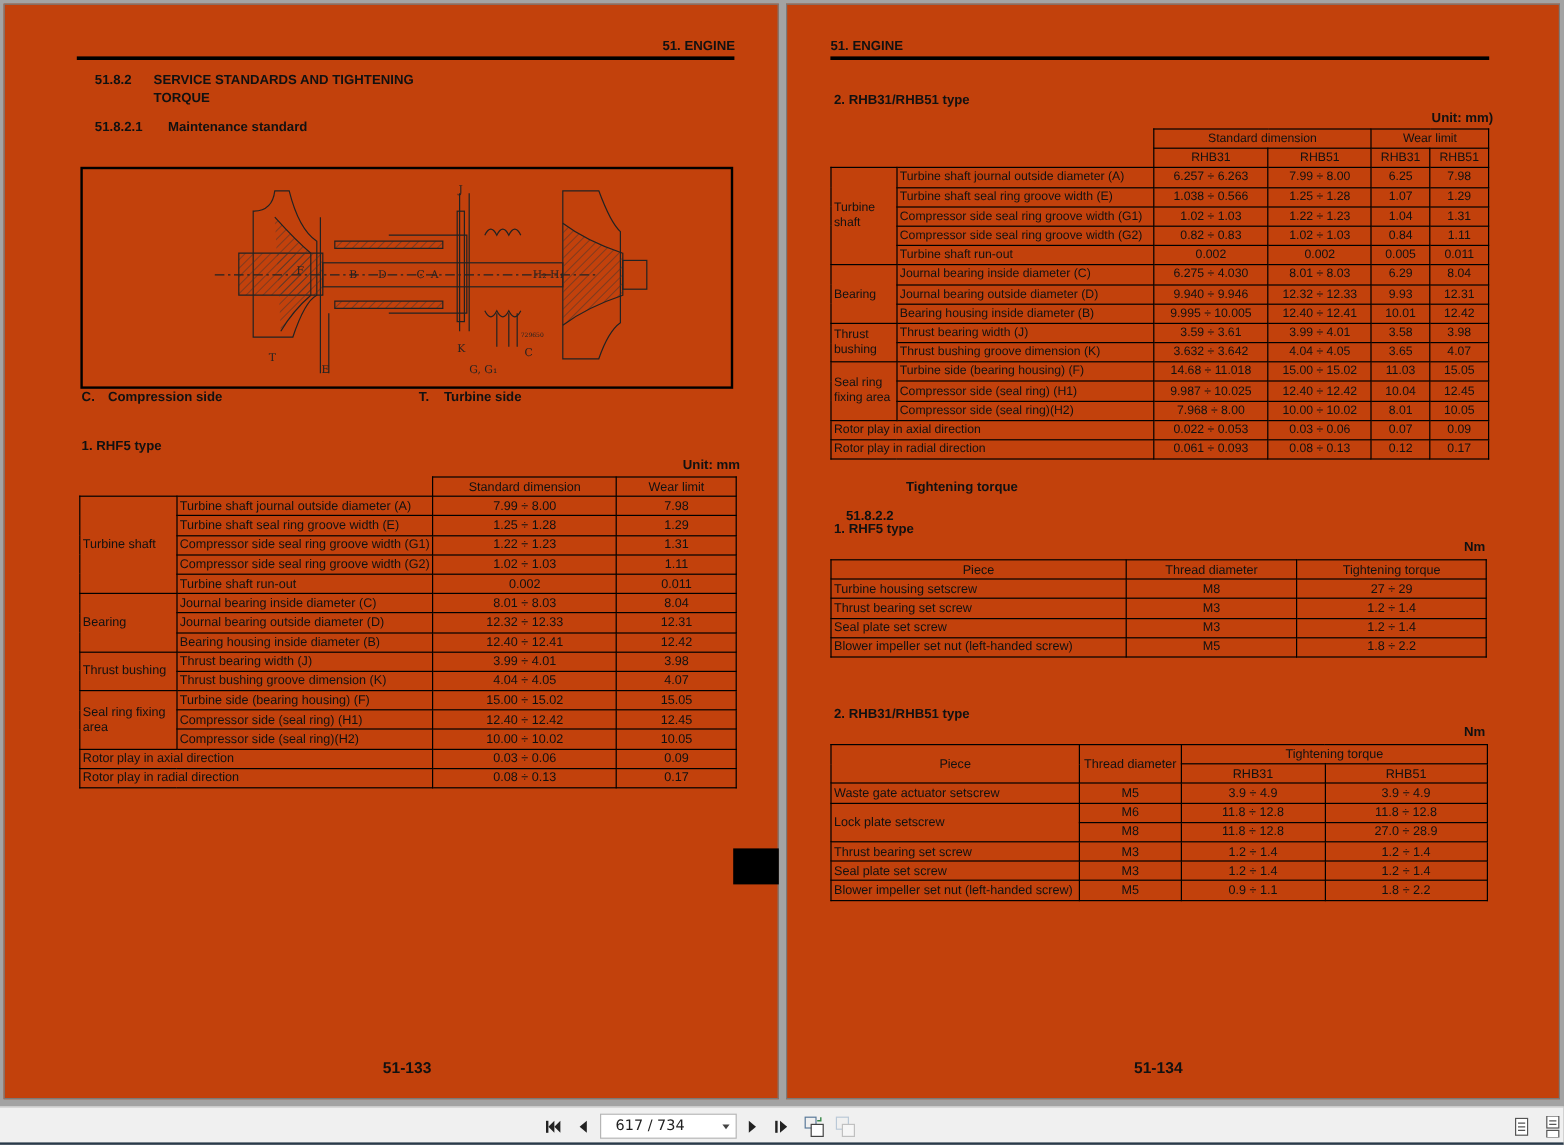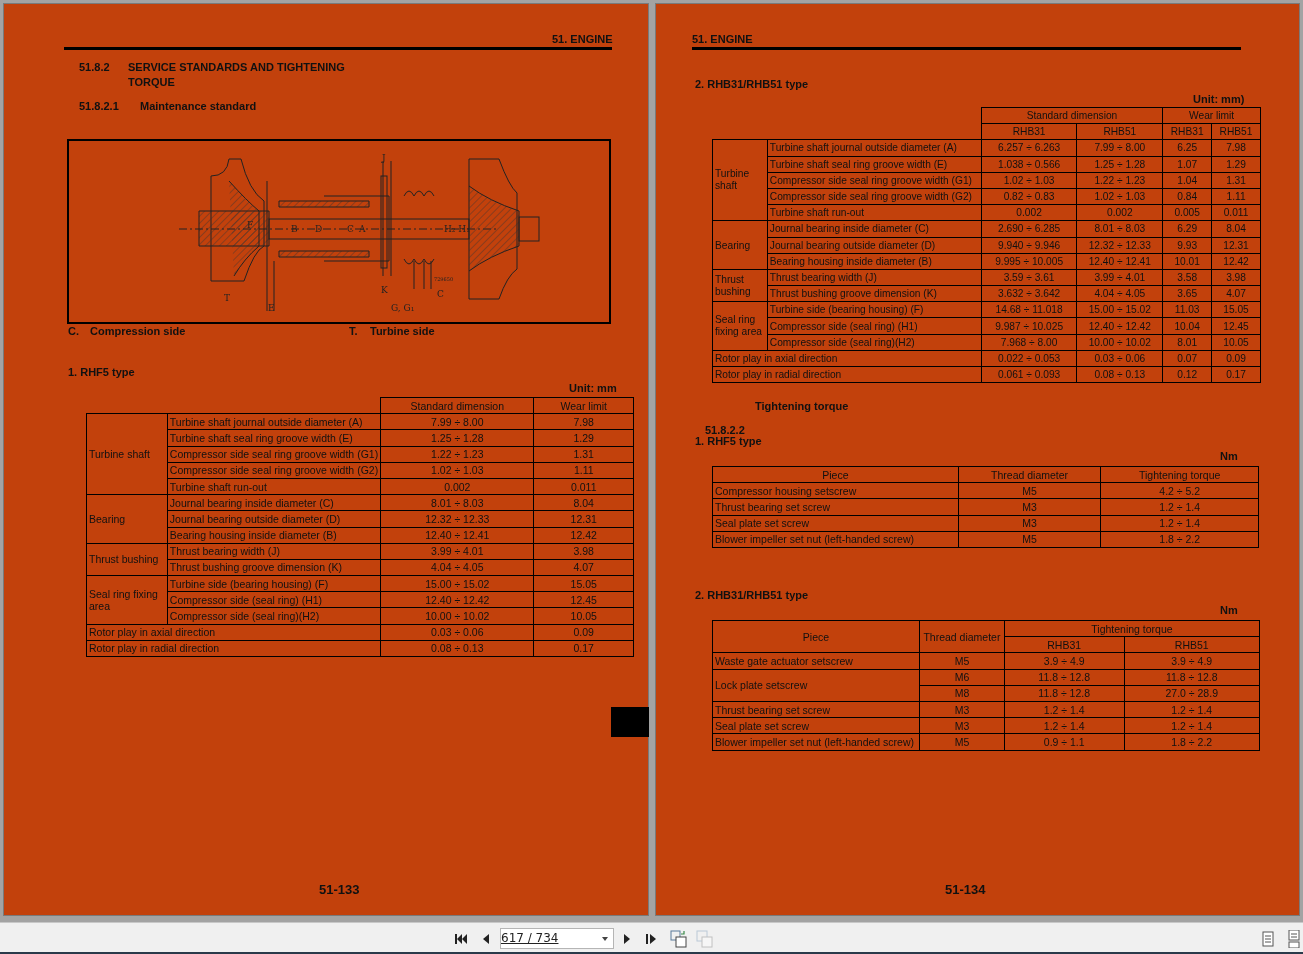--- a/index.html
+++ b/index.html
@@ -6,30 +6,30 @@
   html, body { width: 1303px; height: 954px; overflow: hidden; background: #a3a3a3; font-family: "Liberation Sans", sans-serif; color: #111; }
   .viewer { position: absolute; left: 0; top: 0; width: 1303px; height: 922px; background: #a3a3a3; }
   .page { position: absolute; top: 3px; height: 913px; background: #c2410c; border: 1px solid #7a7a7a; }
   .page.left { left: 3px; width: 646px; }
   .page.right { left: 655px; width: 645px; }
   .abs { position: absolute; font-weight: bold; }
   .hdr { font-weight: bold; font-size: 11px; }
   .rule { position: absolute; height: 3px; background: #000; }
   .sec { font-weight: bold; font-size: 11px; margin-left: 13px; }
   .txt { font-size: 11px; }
-  table.t { position: absolute; border-collapse: collapse; font-size: 10.5px; margin-left: 20px; }
+  table.t { position: absolute; border-collapse: collapse; font-size: 10.5px; }
   table.t td, table.t th { border: 1px solid #000; padding: 0 2px; height: 16.2px; font-weight: normal; white-space: nowrap; }
   table.t .c { text-align: center; }
   table.t .nb { border: none; }
   .figure { position: absolute; left: 63px; top: 135px; width: 544px; height: 185px; border: 2px solid #000; }
   .pgnum { position: absolute; font-weight: bold; font-size: 13px; }
   .thumbtab { position: absolute; left: 607px; top: 703px; width: 38px; height: 30px; background: #000; }
   .toolbar { position: absolute; left: 0; top: 922px; width: 1303px; height: 32px; background: #f0f0f0; border-top: 1px solid #c8c8c8; border-bottom: 2px solid #2a3a4a; }
   .tb-btn { position: absolute; top: 6px; height: 20px; display: flex; align-items: center; justify-content: center; cursor: pointer; }
-  .page-select { position: absolute; left: 500px; top: 5px; width: 114px; height: 21px; background: #fff; border: 1px solid #b5b5b5; font-size: 12px; padding: 2px 0; font-family: "DejaVu Sans", sans-serif; color: #222; text-decoration: underline; }
+  .page-select { position: absolute; left: 500px; top: 5px; width: 114px; height: 21px; background: #fff; border: 1px solid #b5b5b5; font-size: 12px; padding: 2px 12px; font-family: "DejaVu Sans", sans-serif; color: #222; }
   .page-select .caret { position: absolute; right: 5px; top: 8px; width: 0; height: 0; border-left: 3px solid transparent; border-right: 3px solid transparent; border-top: 4px solid #444; }
 </style>
 </head>
 <body>
 
 <div class="viewer">
 
   <div class="page left">
     <div class="abs hdr" style="left:548px; top:29px;">51. ENGINE</div>
     <div class="rule" style="left:60px; top:43px; width:548px;"></div>
@@ -260,21 +260,21 @@
       <tr>
         <td>Turbine shaft run-out</td>
         <td class="c">0.002</td>
         <td class="c">0.002</td>
         <td class="c">0.005</td>
         <td class="c">0.011</td>
       </tr>
       <tr>
         <td rowspan="3">Bearing</td>
         <td>Journal bearing inside diameter (C)</td>
-        <td class="c">2.690 ÷ 6.285</td>
+        <td class="c">6.275 ÷ 4.030</td>
         <td class="c">8.01 ÷ 8.03</td>
         <td class="c">6.29</td>
         <td class="c">8.04</td>
       </tr>
       <tr>
         <td>Journal bearing outside diameter (D)</td>
         <td class="c">9.940 ÷ 9.946</td>
         <td class="c">12.32 ÷ 12.33</td>
         <td class="c">9.93</td>
         <td class="c">12.31</td>
@@ -352,23 +352,23 @@
           <col style="width:143px">
           <col style="width:158px">
         </colgroup>
       <tbody>
           <tr>
         <td class="c">Piece</td>
         <td class="c">Thread diameter</td>
         <td class="c">Tightening torque</td>
       </tr>
       <tr>
-        <td>Compressor housing setscrew</td>
-        <td class="c">M5</td>
-        <td class="c">4.2 ÷ 5.2</td>
+        <td>Turbine housing setscrew</td>
+        <td class="c">M8</td>
+        <td class="c">27 ÷ 29</td>
       </tr>
       <tr>
         <td>Thrust bearing set screw</td>
         <td class="c">M3</td>
         <td class="c">1.2 ÷ 1.4</td>
       </tr>
       <tr>
         <td>Seal plate set screw</td>
         <td class="c">M3</td>
         <td class="c">1.2 ÷ 1.4</td>

